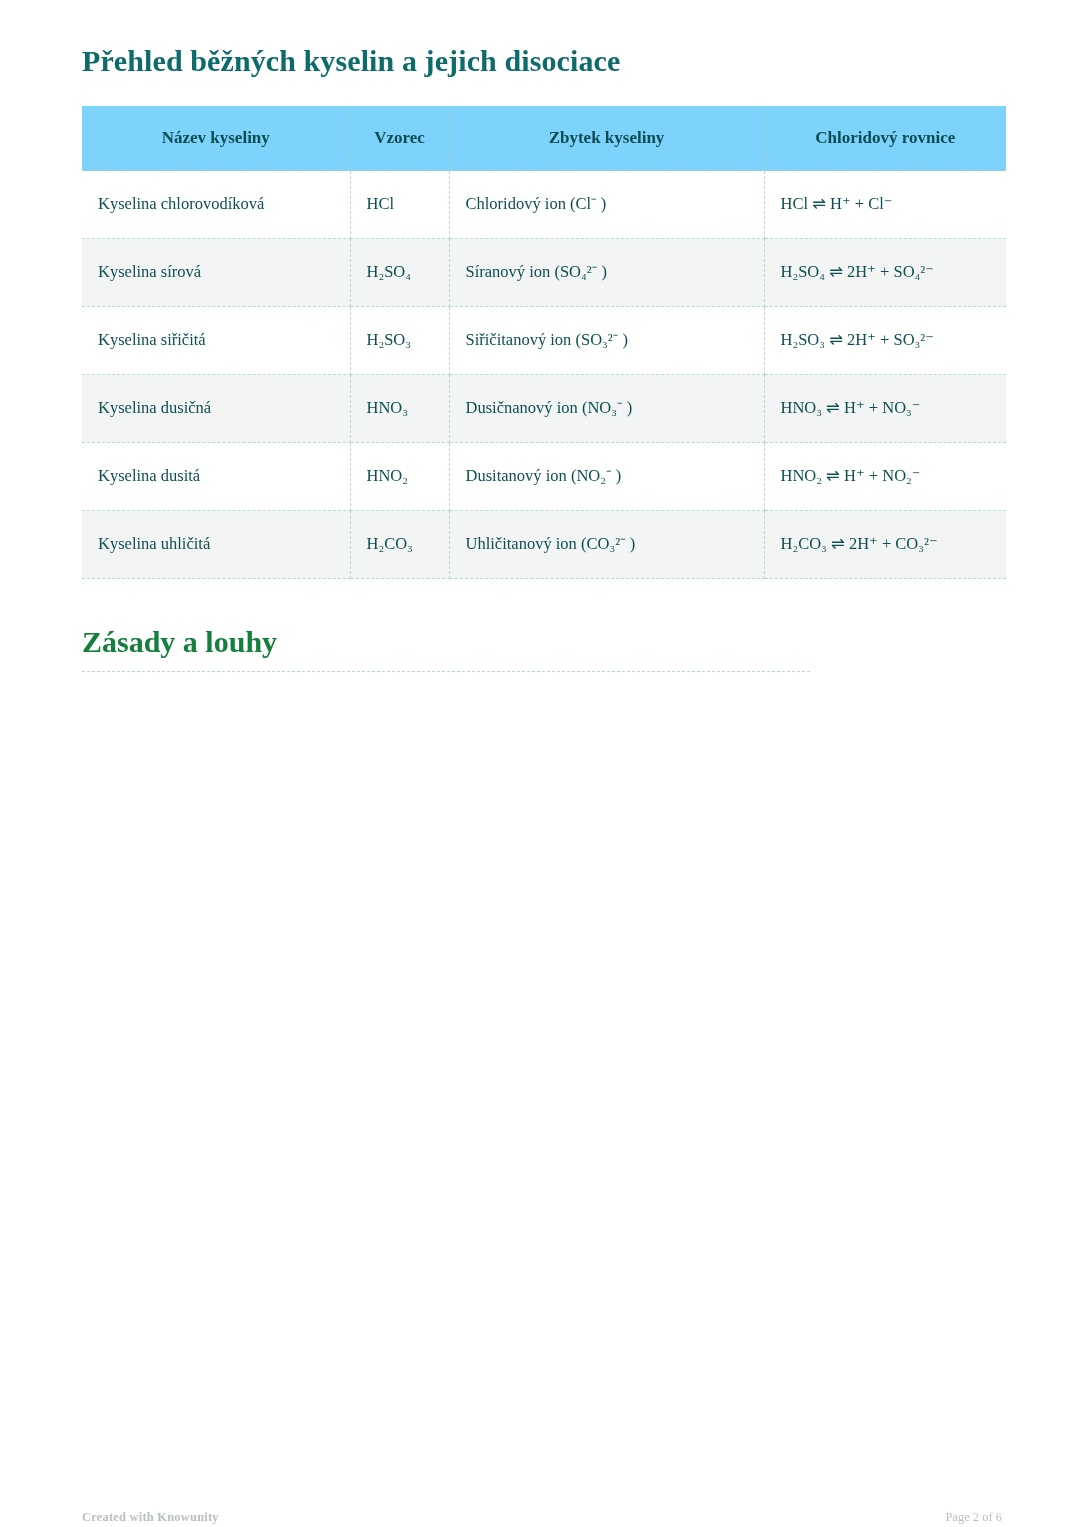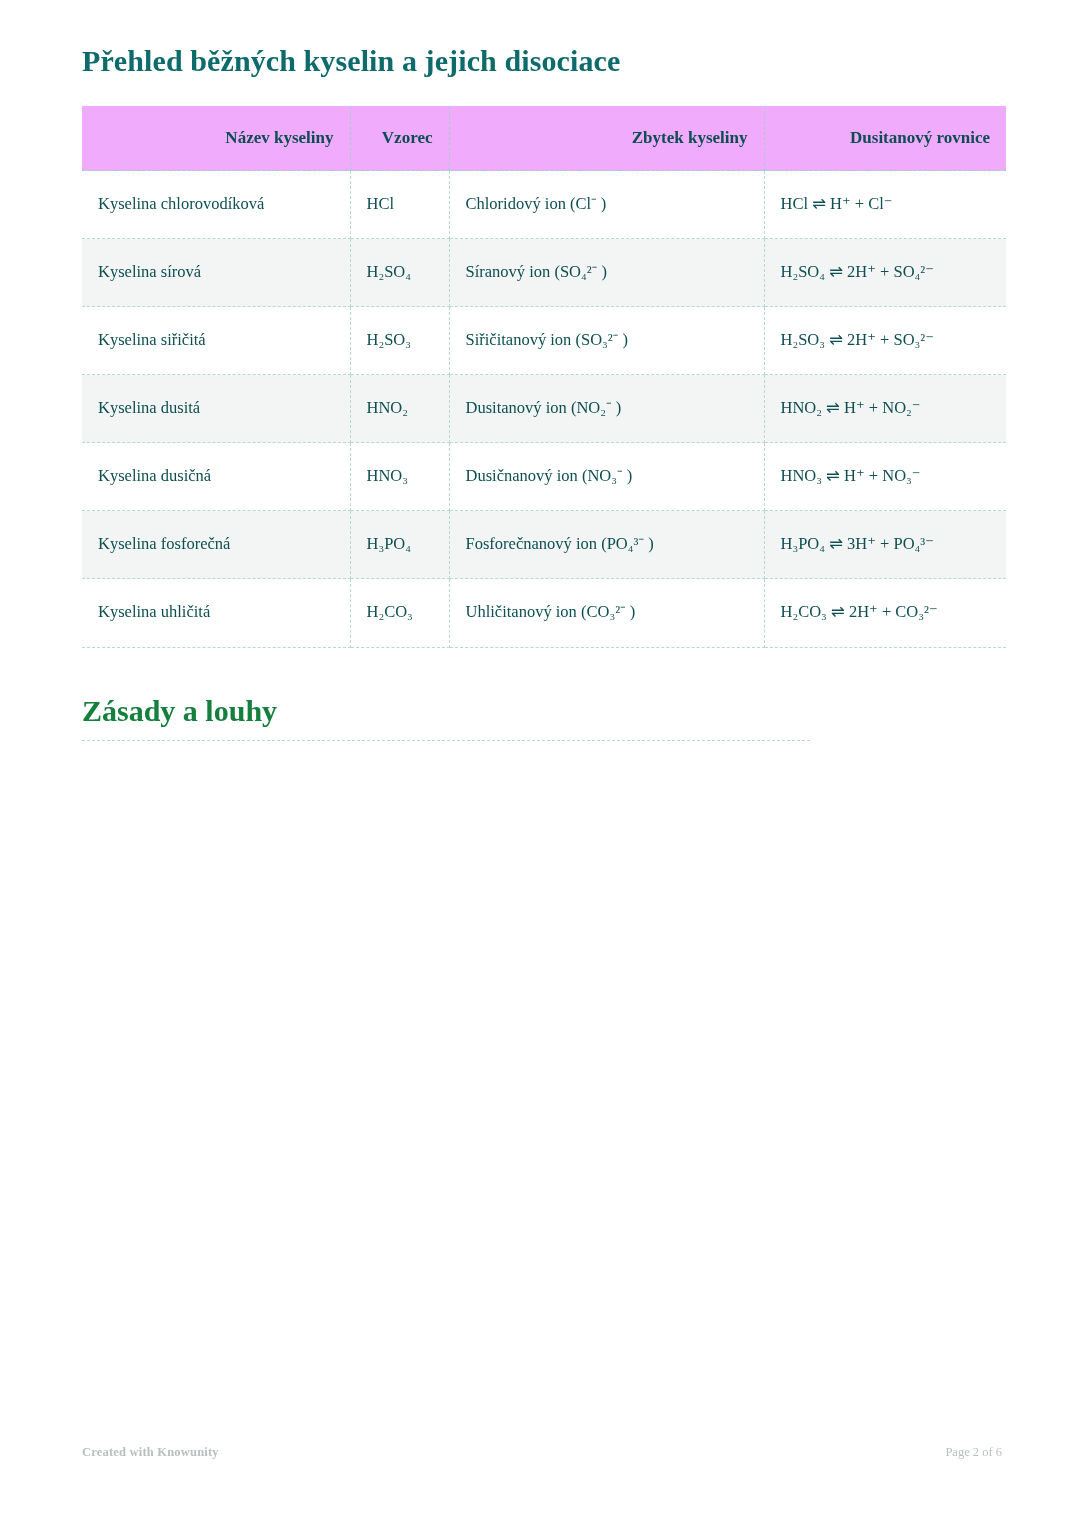--- a/index.html
+++ b/index.html
@@ -35,22 +35,22 @@
     width: 924px;
     border-collapse: collapse;
     table-layout: fixed;
     font-size: 16.5px;
   }
   table.acids col.c1 { width: 268px; }
   table.acids col.c2 { width: 99px; }
   table.acids col.c3 { width: 315px; }
   table.acids col.c4 { width: 242px; }
   table.acids thead th {
-    background: #f0abfc;
-    text-align: right;
+    background: #7dd3fc;
+    text-align: center;
     font-weight: bold;
     font-size: 17px;
     color: #0b4d50;
     padding: 22px 16px 22px 16px;
     border-right: 1px dashed #9ecfc9;
     border-bottom: 1px dashed #9ecfc9;
     vertical-align: middle;
   }
   table.acids thead th:last-child { border-right: none; }
   table.acids tbody td {
@@ -75,27 +75,27 @@
   p.body-text {
     font-size: 18.5px;
     line-height: 1.66;
     margin: 22px 0 0 0;
     color: #0d4f52;
     max-width: 880px;
   }
   .footer {
     position: absolute;
     left: 0;
-    bottom: 12px;
+    bottom: 2px;
     width: 1080px;
     height: 70px;
     box-sizing: border-box;
     padding: 0 78px 0 82px;
     display: flex;
-    align-items: flex-start;
+    align-items: flex-end;
     justify-content: space-between;
   }
   .footer .brand {
     font-size: 12.5px;
     font-weight: bold;
     color: #b9bfbf;
     letter-spacing: 0.2px;
   }
   .footer .pageno {
     font-size: 12.5px;
@@ -114,21 +114,21 @@
       <col class="c1">
         <col class="c2">
         <col class="c3">
         <col class="c4">
     </colgroup>
     <thead>
       <tr>
         <th>Název kyseliny</th>
         <th>Vzorec</th>
         <th>Zbytek kyseliny</th>
-        <th>Dusitanový rovnice</th>
+        <th>Chloridový rovnice</th>
       </tr>
     </thead>
     <tbody>
       <tr>
         <td>Kyselina chlorovodíková</td>
         <td>HCl</td>
         <td>Chloridový ion (Cl⁻ )</td>
         <td>HCl ⇌ H⁺ + Cl⁻</td>
       </tr>
       <tr>
@@ -137,36 +137,30 @@
         <td>Síranový ion (SO₄²⁻ )</td>
         <td>H₂SO₄ ⇌ 2H⁺ + SO₄²⁻</td>
       </tr>
       <tr>
         <td>Kyselina siřičitá</td>
         <td>H₂SO₃</td>
         <td>Siřičitanový ion (SO₃²⁻ )</td>
         <td>H₂SO₃ ⇌ 2H⁺ + SO₃²⁻</td>
       </tr>
       <tr>
-        <td>Kyselina dusitá</td>
-        <td>HNO₂</td>
-        <td>Dusitanový ion (NO₂⁻ )</td>
-        <td>HNO₂ ⇌ H⁺ + NO₂⁻</td>
-      </tr>
-      <tr>
         <td>Kyselina dusičná</td>
         <td>HNO₃</td>
         <td>Dusičnanový ion (NO₃⁻ )</td>
         <td>HNO₃ ⇌ H⁺ + NO₃⁻</td>
       </tr>
       <tr>
-        <td>Kyselina fosforečná</td>
-        <td>H₃PO₄</td>
-        <td>Fosforečnanový ion (PO₄³⁻ )</td>
-        <td>H₃PO₄ ⇌ 3H⁺ + PO₄³⁻</td>
+        <td>Kyselina dusitá</td>
+        <td>HNO₂</td>
+        <td>Dusitanový ion (NO₂⁻ )</td>
+        <td>HNO₂ ⇌ H⁺ + NO₂⁻</td>
       </tr>
       <tr>
         <td>Kyselina uhličitá</td>
         <td>H₂CO₃</td>
         <td>Uhličitanový ion (CO₃²⁻ )</td>
         <td>H₂CO₃ ⇌ 2H⁺ + CO₃²⁻</td>
       </tr>
     </tbody>
   </table>
 

